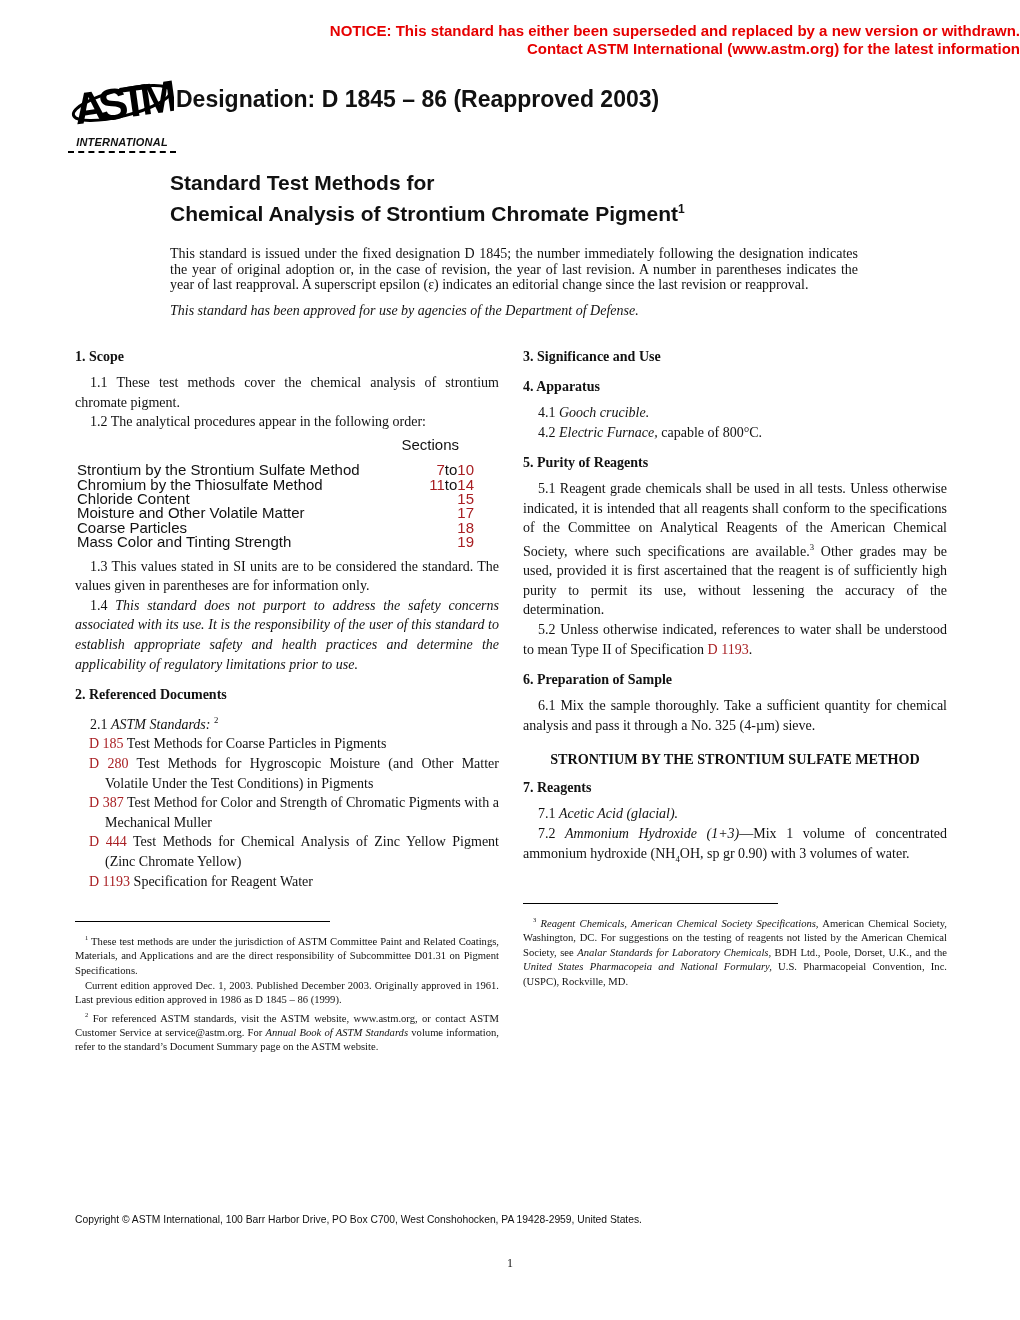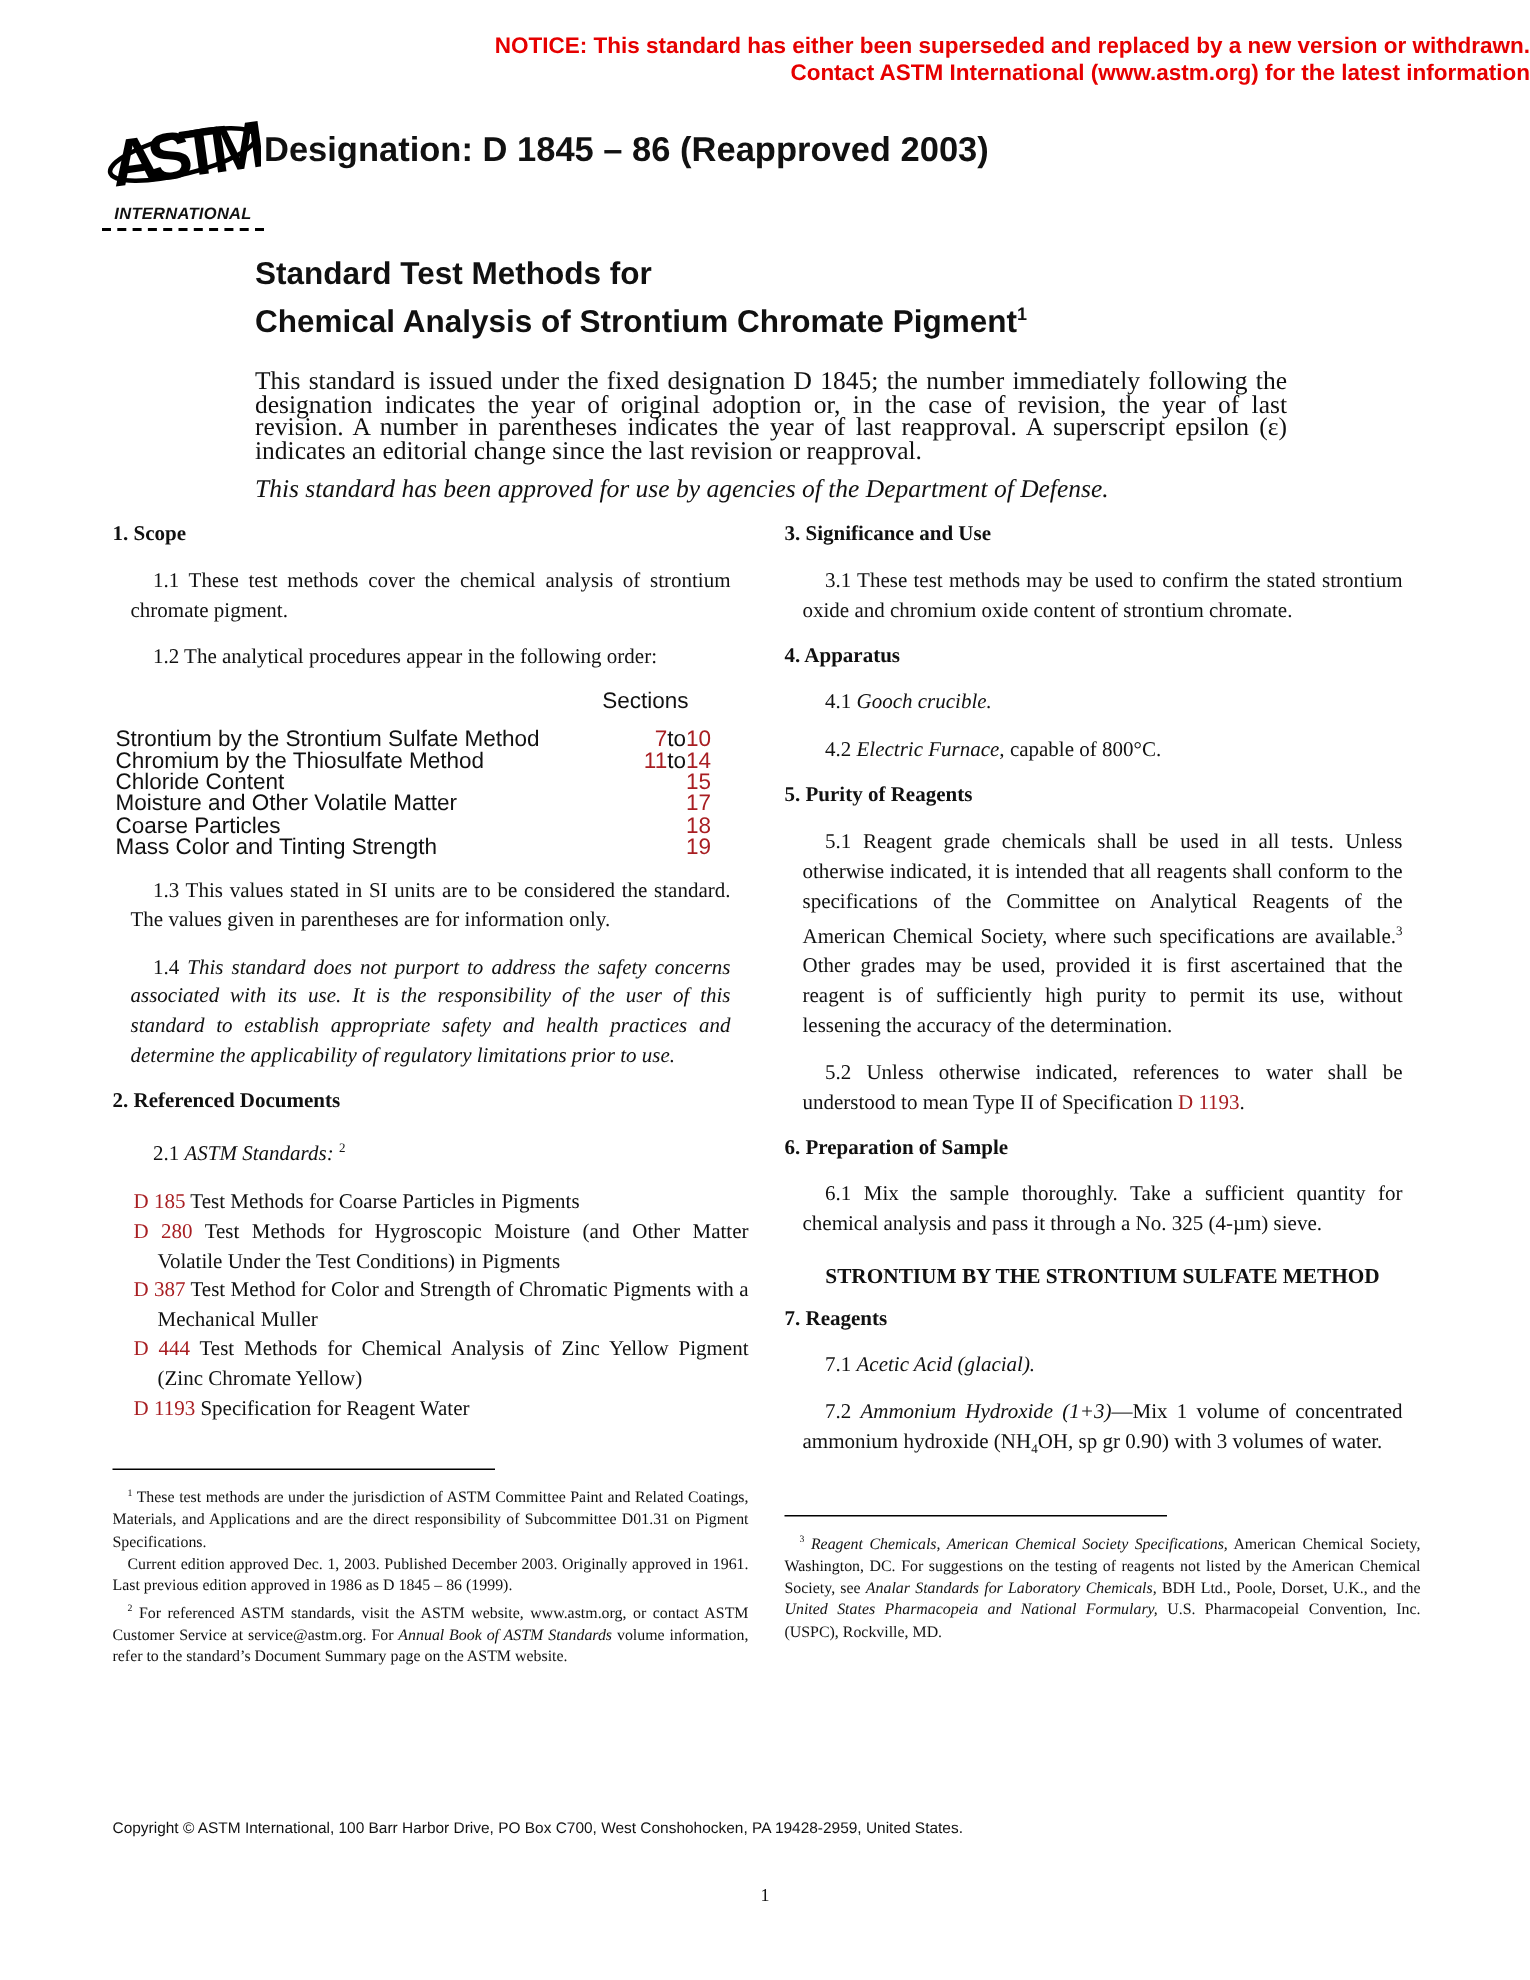--- a/index.html
+++ b/index.html
@@ -38,32 +38,32 @@
   
   .title-block {
     position: absolute; left: 170px; top: 170px;
     font-family: "Liberation Sans", sans-serif;
     font-weight: bold; font-size: 21px; line-height: 26px;
   }
   .title-block sup { font-size: 12px; }
   
   .preamble {
     position: absolute; left: 170px; top: 246px; width: 688px;
-    font-size: 17px; line-height: 15.6px; text-align: justify;
+    font-size: 14px; line-height: 15.6px; text-align: justify;
   }
   .preamble .dod { margin-top: 10px; font-style: italic; }
   
   .columns { position: absolute; left: 75px; top: 344px; width: 872px; display: flex; gap: 24px; }
   .col { width: 424px; font-size: 14px; line-height: 19.6px; text-align: justify; }
   .sec-head {
     font-weight: bold; font-size: 14px; line-height: 18px;
     margin: 12px 0 7px 0; text-align: left;
   }
   .sec-head:first-child { margin-top: 4px; }
-  .col p { margin: 12px; text-indent: 15px; }
+  .col p { margin: 0; text-indent: 15px; }
   .italic { font-style: italic; }
   sup { font-size: 0.62em; }
   sub { font-size: 0.62em; }
   .red { color: var(--link-red, #a81e22); }
   
   .sec-table {
     font-family: "Liberation Sans", sans-serif;
     font-size: 15px; line-height: 14.4px;
     margin: 6px 0 7px 2px; text-align: left;
   }
@@ -178,21 +178,20 @@
         <div class="fn-rule"></div>
         <p><sup>1</sup><span> These test methods are under the jurisdiction of ASTM Committee Paint and Related Coatings, Materials, and Applications and are the direct responsibility of Subcommittee D01.31 on Pigment Specifications.</span></p>
         <p>Current edition approved Dec. 1, 2003. Published December 2003. Originally approved in 1961. Last previous edition approved in 1986 as D 1845 – 86 (1999).</p>
         <p><sup>2</sup><span> For referenced ASTM standards, visit the ASTM website, www.astm.org, or contact ASTM Customer Service at service@astm.org. For </span><span class="italic">Annual Book of ASTM Standards</span><span> volume information, refer to the standard’s Document Summary page on the ASTM website.</span></p>
       </div>
     </div>
 
     <div class="col">
 
       <div class="sec-head">3.  Significance and Use</div>
-      <p>3.1 These test methods may be used to confirm the stated strontium oxide and chromium oxide content of strontium chromate.</p>
 
       <div class="sec-head">4.  Apparatus</div>
       <p><span>4.1 </span><span class="italic">Gooch crucible.</span></p>
       <p><span>4.2 </span><span class="italic">Electric Furnace,</span><span> capable of 800°C.</span></p>
 
       <div class="sec-head">5.  Purity of Reagents</div>
       <p><span>5.1 Reagent grade chemicals shall be used in all tests. Unless otherwise indicated, it is intended that all reagents shall conform to the specifications of the Committee on Analytical Reagents of the American Chemical Society, where such specifications are available.</span><sup>3</sup><span> Other grades may be used, provided it is first ascertained that the reagent is of sufficiently high purity to permit its use, without lessening the accuracy of the determination.</span></p>
       <p><span>5.2 Unless otherwise indicated, references to water shall be understood to mean Type II of Specification </span><span class="red">D 1193</span><span>.</span></p>
 
       <div class="sec-head">6.  Preparation of Sample</div>

